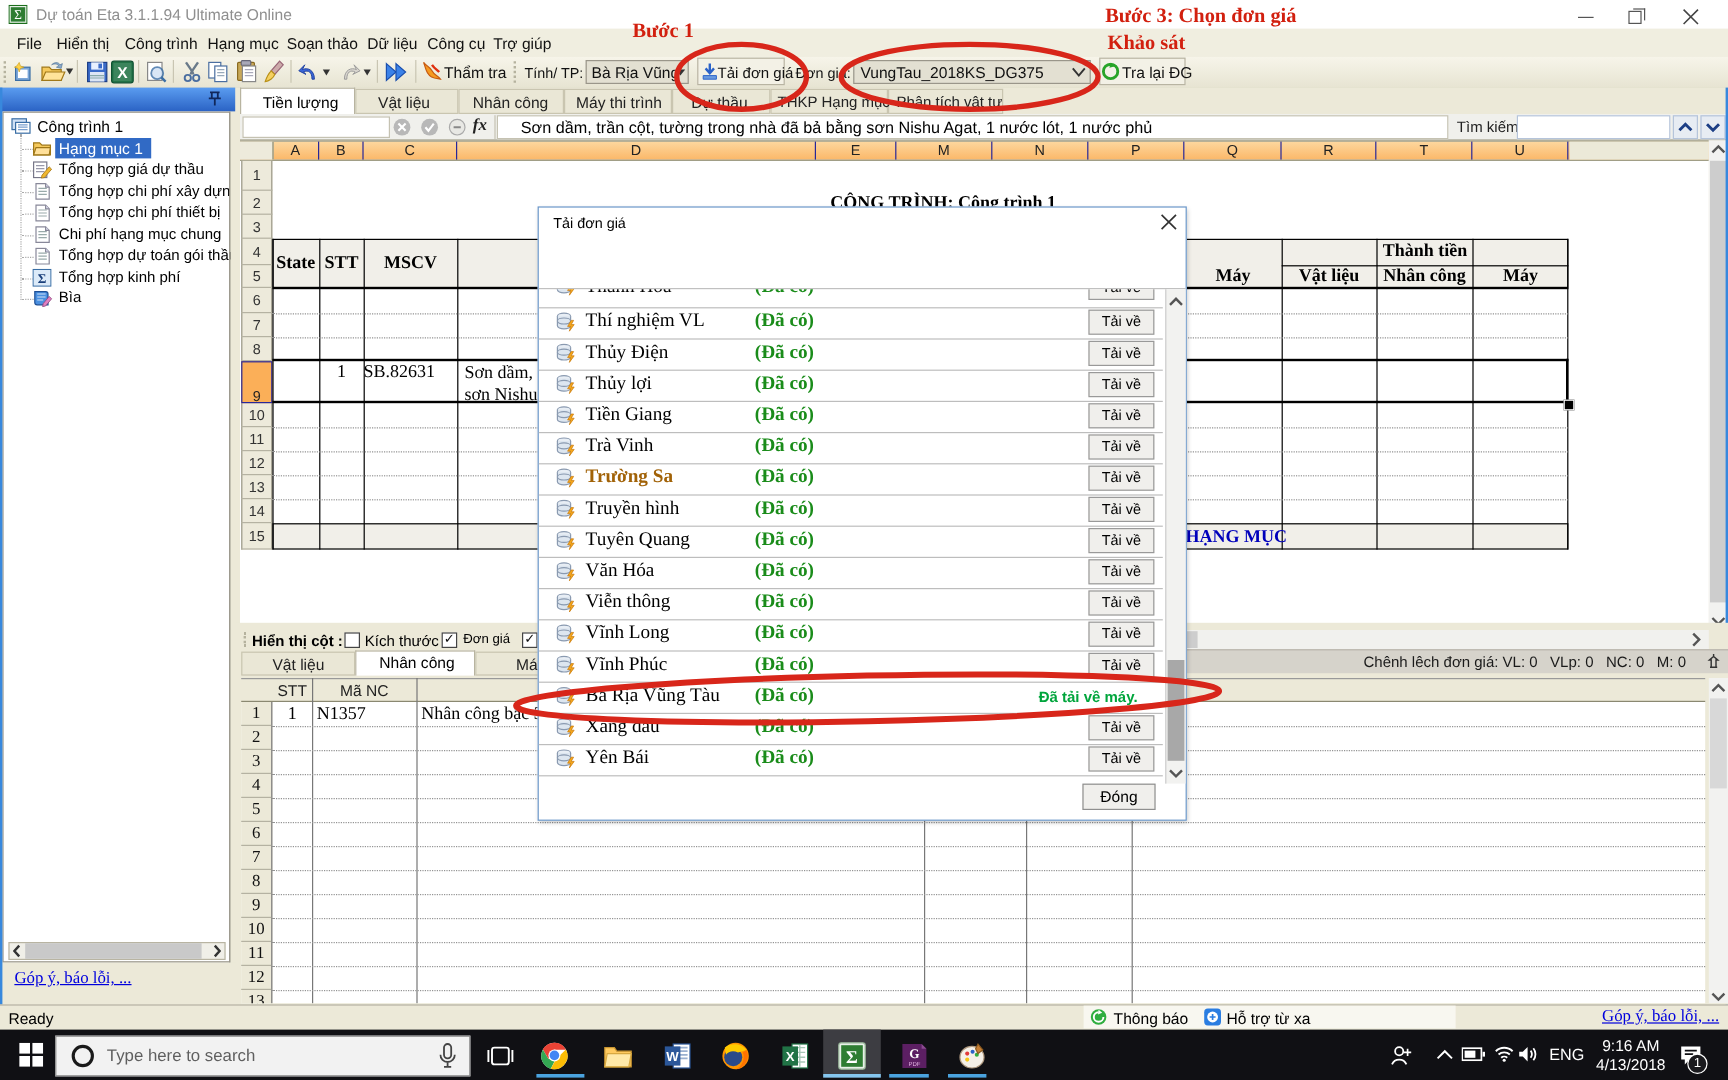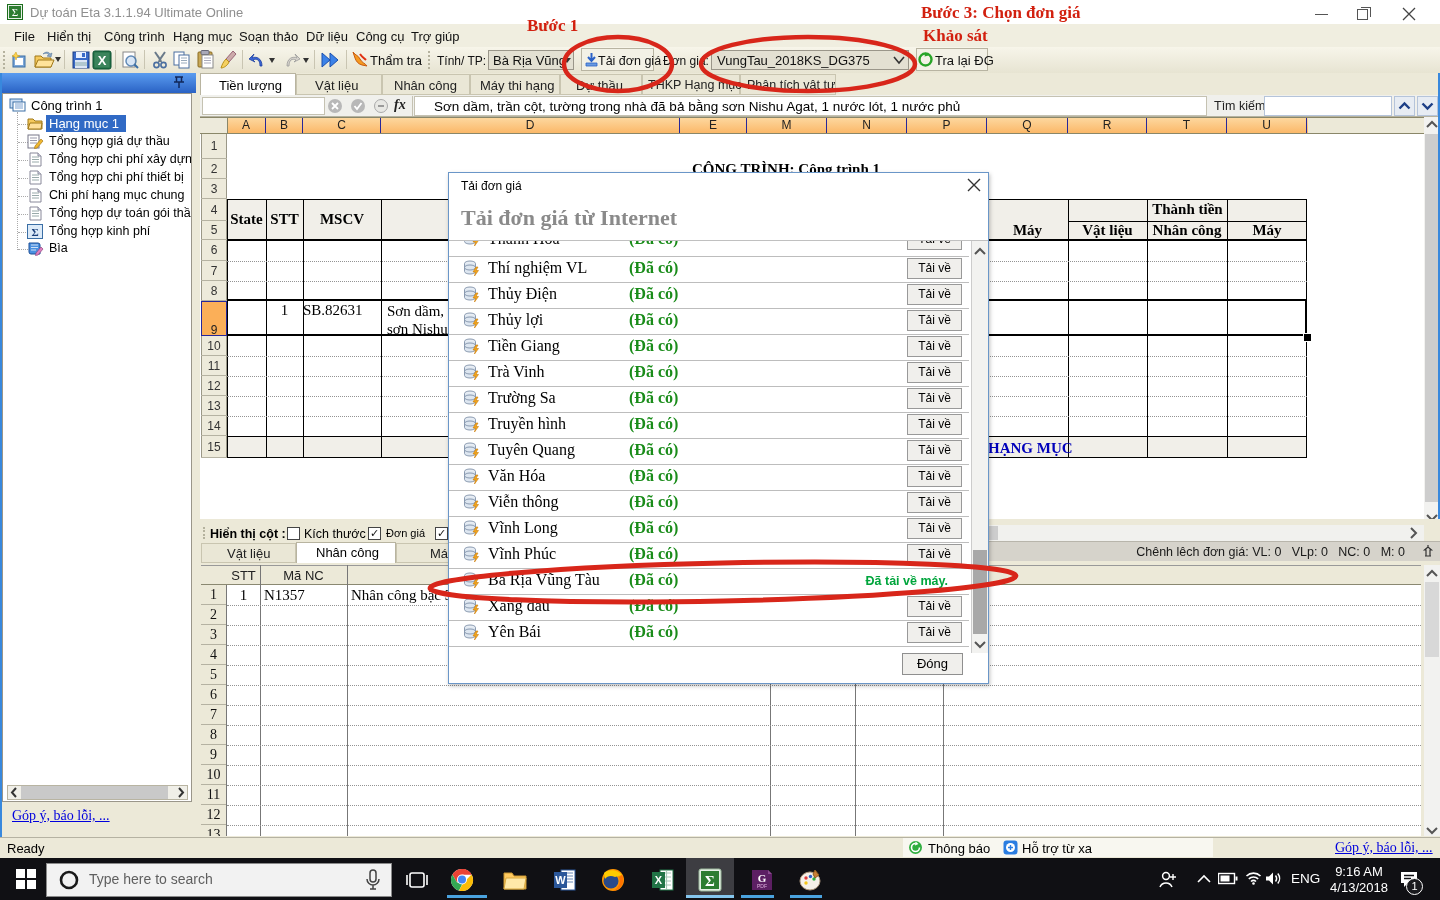--- a/index.html
+++ b/index.html
@@ -140,21 +140,21 @@
 <div class="abs" style="left:296px;top:74px;width:86px;height:21px;background:#eae7d6;border:1px solid #c9c5b0;box-sizing:border-box;"></div>
 <div class="abs" style="left:382px;top:74px;width:88px;height:21px;background:#eae7d6;border:1px solid #c9c5b0;box-sizing:border-box;"></div>
 <div class="abs" style="left:470px;top:74px;width:90px;height:21px;background:#eae7d6;border:1px solid #c9c5b0;box-sizing:border-box;"></div>
 <div class="abs" style="left:560px;top:74px;width:82px;height:21px;background:#eae7d6;border:1px solid #c9c5b0;box-sizing:border-box;"></div>
 <div class="abs" style="left:642px;top:74px;width:98px;height:21px;background:#eae7d6;border:1px solid #c9c5b0;box-sizing:border-box;"></div>
 <div class="abs" style="left:740px;top:74px;width:96px;height:21px;background:#eae7d6;border:1px solid #c9c5b0;box-sizing:border-box;"></div>
 <div class="abs" style="left:200px;top:73px;width:96px;height:22px;background:#ffffff;border:1px solid #b8b4a0;border-bottom:none;box-sizing:border-box;"></div>
 <div class="abs" style="left:219px;top:78px;font-size:13px;color:#000;">Tiền lượng</div>
 <div class="abs" style="left:315px;top:78px;font-size:13px;color:#222;">Vật liệu</div>
 <div class="abs" style="left:394px;top:78px;font-size:13px;color:#222;">Nhân công</div>
-<div class="abs" style="left:480px;top:78px;font-size:13px;color:#222;">Máy thi hạng</div>
+<div class="abs" style="left:480px;top:78px;font-size:13px;color:#222;">Máy thi trình</div>
 <div class="abs" style="left:576px;top:78px;font-size:13px;color:#222;">Dự thầu</div>
 <div class="abs" style="left:648px;top:78px;font-size:12.5px;color:#222;">THKP Hạng mục</div>
 <div class="abs" style="left:747px;top:78px;font-size:12.5px;color:#222;">Phân tích vật tư</div>
 
 <div class="abs" style="left:196px;top:95px;width:1244px;height:22px;background:#f0f0ec;border-bottom:1px solid #b5b2a0;box-sizing:border-box;"></div>
 <div class="abs" style="left:202px;top:97px;width:123px;height:18px;background:#fff;border:1px solid #c5c2b2;box-sizing:border-box;"></div>
 <svg class="abs" style="left:327px;top:98px" width="16" height="16">
       <circle cx="8" cy="8" r="7" fill="#b8b8b8"></circle>
       <path d="M5,5 l6,6 M11,5 l-6,6" stroke="#fff" stroke-width="1.8"></path>
     </svg>
@@ -531,21 +531,20 @@
 <svg class="abs" style="left:1399px;top:870px" width="20" height="18">
       <path d="M2,2 h16 v11 h-9 l-4,4 v-4 h-3z" fill="#fff"></path>
       <path d="M5,5.5 h10 M5,8.5 h7" stroke="#101014" stroke-width="1.4"></path>
     </svg>
 <div class="abs" style="left:1406px;top:878px;width:17px;height:17px;background:#1a1a1e;border:1.5px solid #fff;border-radius:50%;box-sizing:border-box;color:#fff;font-size:11px;text-align:center;line-height:14px;">1</div>
 <div class="abs" style="left:448px;top:172px;width:541px;height:512px;background:#fff;border:1px solid #6a96c8;box-sizing:border-box;box-shadow:1px 2px 4px rgba(0,0,0,0.25);z-index:10;"></div>
 <div class="abs" style="left:461px;top:179px;font-size:12px;color:#000;z-index:11;">Tải đơn giá</div>
 <svg class="abs" style="left:966px;top:177px;z-index:11" width="16" height="16">
       <path d="M2,2 L14,14 M14,2 L2,14" stroke="#333" stroke-width="1.4"></path>
     </svg>
-<div class="abs ser" style="left:461px;top:205px;font-size:22px;font-weight:bold;color:#8a8a8a;z-index:11;">Tải đơn giá từ Internet</div>
 <div class="abs" style="left:449px;top:240px;width:539px;height:1px;background:#c0c0c0;z-index:11;"></div>
 <div class="abs" style="left:449px;top:241px;width:520px;height:15px;overflow:hidden;z-index:11;">
       <div class="abs" style="left:14px;top:-11px;width:18px;height:17px;"><svg width="18" height="17">
           <ellipse cx="7" cy="3.5" rx="5.5" ry="2.5" fill="#e8eef5" stroke="#8a9ab0"></ellipse>
           <path d="M1.5,3.5 v8 a5.5,2.5 0 0 0 11,0 v-8" fill="#dde6f0" stroke="#8a9ab0"></path>
           <ellipse cx="7" cy="7.5" rx="5.5" ry="2.5" fill="none" stroke="#8a9ab0"></ellipse>
           <path d="M13,7 l-3,5 h2.5 l-1,4 4,-5.5 h-2.5 l2,-3.5z" fill="#f5a81c" stroke="#c87808" stroke-width="0.6"></path>
         </svg></div>
       <div class="abs ser" style="left:39px;top:-11px;font-size:16px;color:#000;">Thanh Hóa</div>
       <div class="abs ser" style="left:180px;top:-11px;font-size:16px;font-weight:bold;color:#1a8c1a;">(Đã có)</div>
@@ -601,21 +600,21 @@
 <div class="abs ser" style="left:488px;top:363px;font-size:16px;color:#000;z-index:11;">Trà Vinh</div>
 <div class="abs ser" style="left:629px;top:363px;font-size:16px;font-weight:bold;color:#1a8c1a;z-index:11;">(Đã có)</div>
 <div class="abs" style="left:907px;top:362px;width:55px;height:21px;background:#f0efec;border:1px solid #999;box-sizing:border-box;text-align:center;font-size:12px;line-height:19px;z-index:11;">Tải về</div>
 <div class="abs" style="left:449px;top:386px;width:520px;height:1px;background:#bdbdbd;z-index:11;"></div>
 <div class="abs" style="left:463px;top:390px;width:18px;height:17px;z-index:11;"><svg width="18" height="17">
         <ellipse cx="7" cy="3.5" rx="5.5" ry="2.5" fill="#e8eef5" stroke="#8a9ab0"></ellipse>
         <path d="M1.5,3.5 v8 a5.5,2.5 0 0 0 11,0 v-8" fill="#dde6f0" stroke="#8a9ab0"></path>
         <ellipse cx="7" cy="7.5" rx="5.5" ry="2.5" fill="none" stroke="#8a9ab0"></ellipse>
         <path d="M13,7 l-3,5 h2.5 l-1,4 4,-5.5 h-2.5 l2,-3.5z" fill="#f5a81c" stroke="#c87808" stroke-width="0.6"></path>
       </svg></div>
-<div class="abs ser" style="left:488px;top:389px;font-size:16px;color:#000000;z-index:11;">Trường Sa</div>
+<div class="abs ser" style="left:488px;top:389px;font-size:16px;color:#a16207;z-index:11;font-weight:bold;">Trường Sa</div>
 <div class="abs ser" style="left:629px;top:389px;font-size:16px;font-weight:bold;color:#1a8c1a;z-index:11;">(Đã có)</div>
 <div class="abs" style="left:907px;top:388px;width:55px;height:21px;background:#f0efec;border:1px solid #999;box-sizing:border-box;text-align:center;font-size:12px;line-height:19px;z-index:11;">Tải về</div>
 <div class="abs" style="left:449px;top:412px;width:520px;height:1px;background:#bdbdbd;z-index:11;"></div>
 <div class="abs" style="left:463px;top:416px;width:18px;height:17px;z-index:11;"><svg width="18" height="17">
         <ellipse cx="7" cy="3.5" rx="5.5" ry="2.5" fill="#e8eef5" stroke="#8a9ab0"></ellipse>
         <path d="M1.5,3.5 v8 a5.5,2.5 0 0 0 11,0 v-8" fill="#dde6f0" stroke="#8a9ab0"></path>
         <ellipse cx="7" cy="7.5" rx="5.5" ry="2.5" fill="none" stroke="#8a9ab0"></ellipse>
         <path d="M13,7 l-3,5 h2.5 l-1,4 4,-5.5 h-2.5 l2,-3.5z" fill="#f5a81c" stroke="#c87808" stroke-width="0.6"></path>
       </svg></div>
 <div class="abs ser" style="left:488px;top:415px;font-size:16px;color:#000;z-index:11;">Truyền hình</div>

